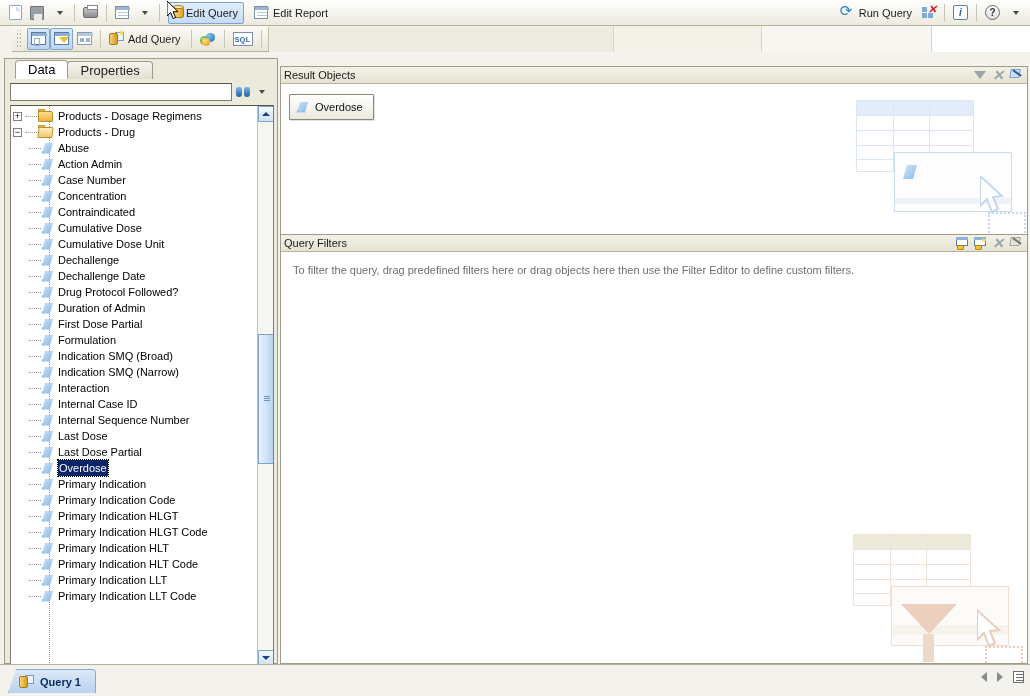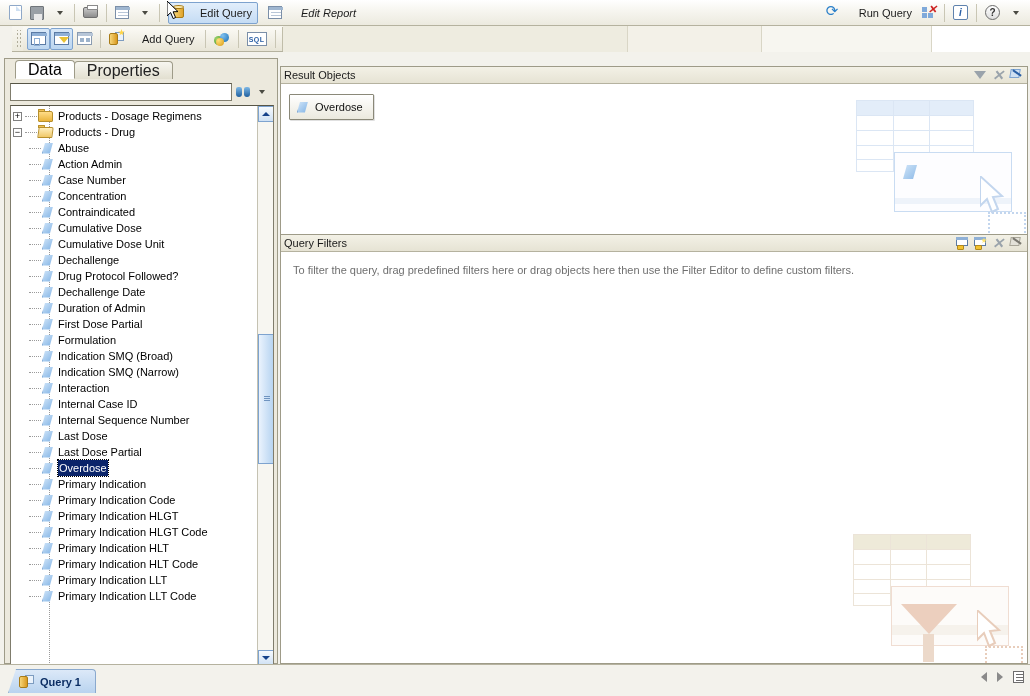--- a/index.html
+++ b/index.html
@@ -15,21 +15,21 @@
 
   
   .toolbar1 {
     position: absolute; left: 0; top: 0; width: 1030px; height: 26px;
     background: linear-gradient(to bottom, #ffffff 0%, #f6f5ef 45%, #eceadf 100%);
     border-bottom: 1px solid #b5b29f;
     display: flex; align-items: center; padding: 0 4px;
   }
   .tb-btn {
     height: 22px; min-width: 22px; display: inline-flex; align-items: center;
-    justify-content: center; gap: 15px; padding: 0 3px; border: 1px solid transparent;
+    justify-content: center; gap: 1px; padding: 0 3px; border: 1px solid transparent;
     border-radius: 2px; cursor: default;
   }
   .tb-btn.active {
     background: linear-gradient(to bottom,#e2eefb,#c5dcf4);
     border: 1px solid #7da2ce;
   }
   .tb-btn .lbl { font-size: 11px; color: #1b1b1b; white-space: nowrap; padding-right:2px;}
   .tb-sep { width:1px; height:18px; background:#c9c6b4; margin:0 4px; }
   .caret { width:0;height:0;border-left:3px solid transparent;border-right:3px solid transparent;border-top:4px solid #4a4a42; margin-left:1px;}
   .spacer { flex: 1 1 auto; }
@@ -95,21 +95,21 @@
   .fillA{ width:345px;background:#eeece0;border-right:1px solid #d9d6c6;}
   .fillB{ width:auto;flex:1;background:#f3f1e8;border-right:1px solid #d9d6c6;}
   .fillC{ width:170px;background:#f7f6f0;border-right:1px solid #d9d6c6;}
   .fillD{ width:110px;background:#ffffff;}
 
   
   .leftpanel { position:absolute; left:4px; top:58px; width:274px; height:606px;
      background:#ece9dd; border:1px solid #9e9b88; }
   .tabs { position:absolute; left:0; top:0; height:20px; width:100%;
      display:flex; align-items:flex-end; padding-left:10px; }
-  .tab { height:18px; padding:0 12px; font-size:16px; line-height:17px;
+  .tab { height:18px; padding:0 12px; font-size:13px; line-height:17px;
      border:1px solid #9e9b88; border-bottom:none; border-radius:4px 4px 0 0;
      background:linear-gradient(to bottom,#f7f6f0,#e2dfd0); color:#222; cursor:default; margin-right:-1px;}
   .tab.sel { background:#ffffff; color:#000; border-bottom:1px solid #ffffff; height:19px; z-index:2;}
   .searchrow { position:absolute; left:5px; top:22px; width:264px; height:22px; display:flex; align-items:center;}
   .searchbox { width:222px; height:18px; background:#fff; border:1px solid #7f7c6c; border-top-color:#575546;}
   .searchbox input{ width:100%;height:100%;border:0;outline:none;font-size:11px;padding:0 3px;background:transparent;}
   .find-ico { width:22px;height:20px;display:flex;align-items:center;justify-content:center;}
   .binocs { width:14px;height:10px;position:relative;}
   .binocs:before,.binocs:after{content:"";position:absolute;top:0;width:6px;height:10px;border-radius:3px 3px 4px 4px;background:linear-gradient(#7eb8e6,#1f5f9e);}
   .binocs:before{left:0;} .binocs:after{right:0;}
@@ -236,21 +236,21 @@
     <div class="tb-sep"></div>
     <div class="tb-btn active" style="margin-left:4px;">
       <span class="ico ico-cyl">
           <i class="body"></i>
           <i class="top"></i>
         </span>
       <span class="lbl">Edit Query</span>
     </div>
     <div class="tb-btn" style="margin-left:6px;">
       <span class="ico ico-grid"></span>
-      <span class="lbl" style="padding-left:4px;font-style:italic;">Edit Report</span>
+      <span class="lbl" style="padding-left:4px;">Edit Report</span>
     </div>
     <div class="spacer"></div>
     <div class="tb-btn">
       <span class="ico ico-refresh"></span>
       <span class="lbl" style="padding-left:3px;">Run Query</span>
     </div>
     <div class="tb-btn">
       <span class="ico ico-sqlx">
           <i class="q1"></i>
           <i class="q2"></i>
@@ -407,27 +407,27 @@
             <div class="trow">
               <span class="indent1"></span>
               <span class="leafdash"></span>
               <span class="dim"></span>
               <span class="lbl">Dechallenge</span>
             </div>
             <div class="trow">
               <span class="indent1"></span>
               <span class="leafdash"></span>
               <span class="dim"></span>
+              <span class="lbl">Dechallenge Date</span>
+            </div>
+            <div class="trow">
+              <span class="indent1"></span>
+              <span class="leafdash"></span>
+              <span class="dim"></span>
               <span class="lbl">Drug Protocol Followed?</span>
-            </div>
-            <div class="trow">
-              <span class="indent1"></span>
-              <span class="leafdash"></span>
-              <span class="dim"></span>
-              <span class="lbl">Dechallenge Date</span>
             </div>
             <div class="trow">
               <span class="indent1"></span>
               <span class="leafdash"></span>
               <span class="dim"></span>
               <span class="lbl">Duration of Admin</span>
             </div>
             <div class="trow">
               <span class="indent1"></span>
               <span class="leafdash"></span>

